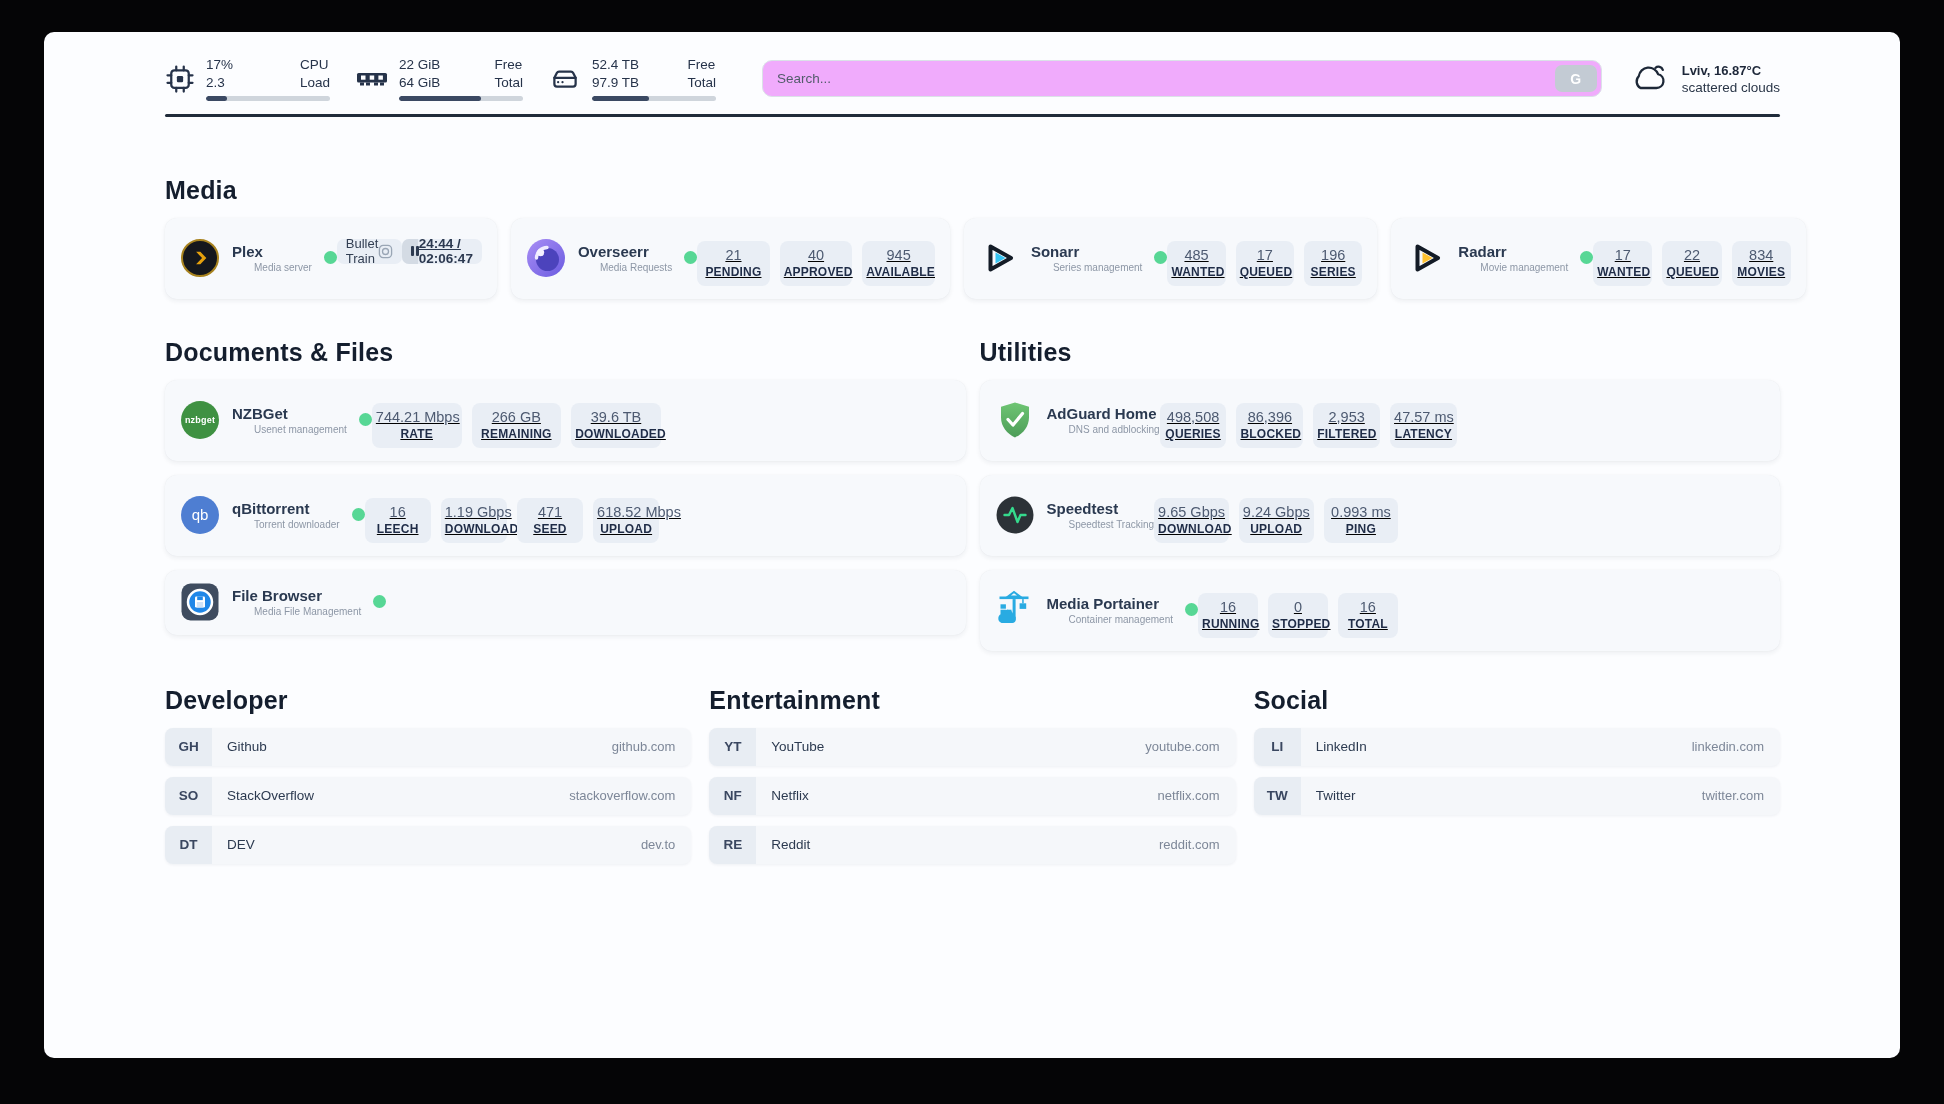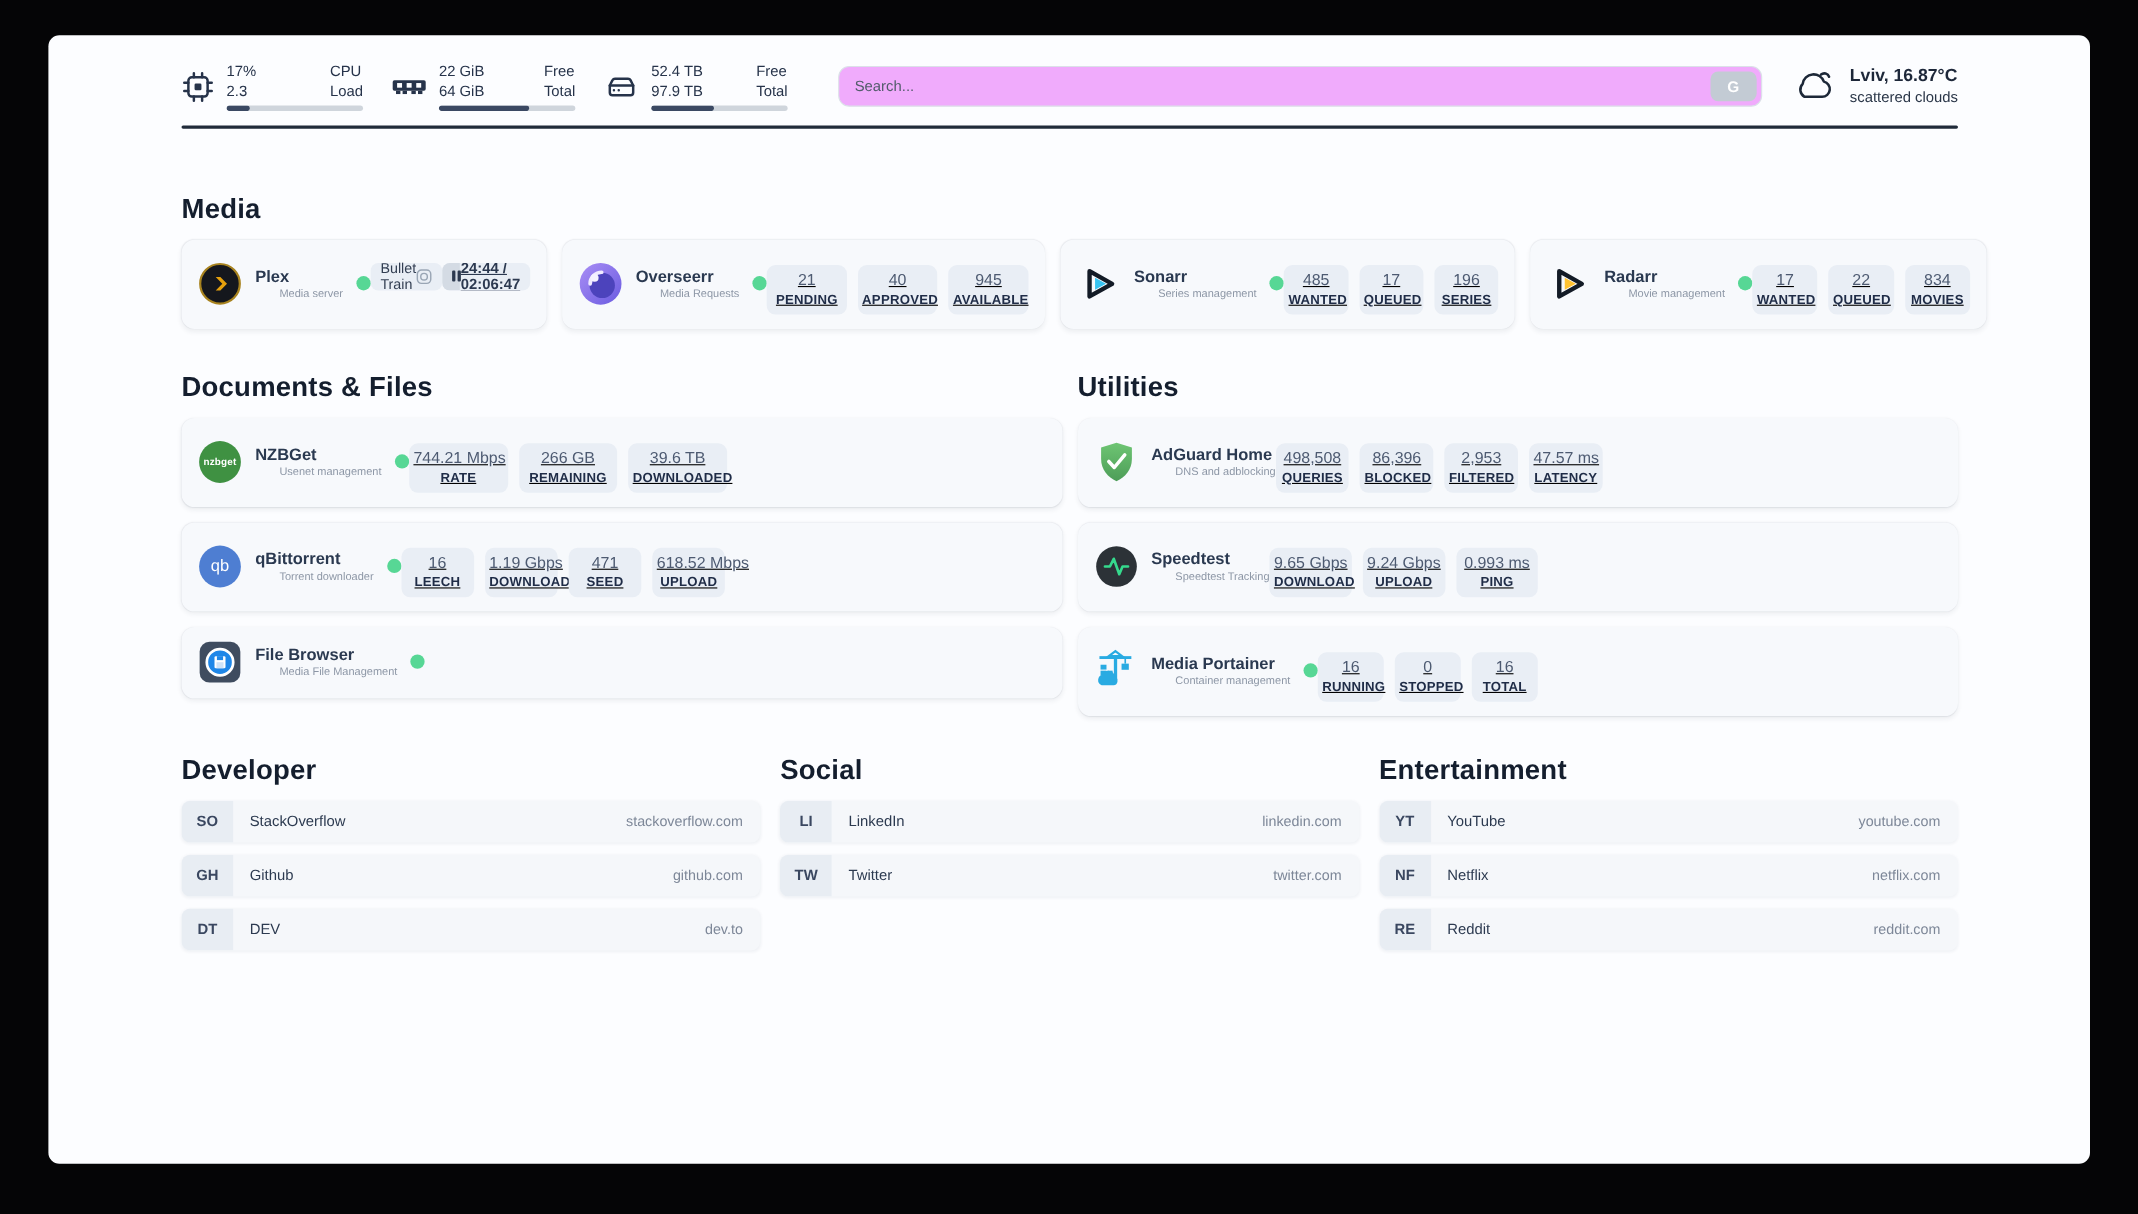--- a/index.html
+++ b/index.html
@@ -23,21 +23,21 @@
 
   .search{flex:1;position:relative;margin:0 26px 0 46px;}
   .search input{width:100%;height:37px;border:1.5px solid #dbe1e8;border-radius:10px;
       background:#f0abfc;padding:0 58px 0 14px;font-size:13.5px;color:#2a3443;outline:none;
       box-sizing:border-box;font-family:inherit;}
   .search input::placeholder{color:#525c6b;}
   .gbtn{position:absolute;right:5px;top:5px;width:42px;height:27px;border:none;
       border-radius:7px;background:#c3cbd4;color:#fff;font-size:14px;font-weight:600;
       font-family:inherit;cursor:pointer;}
   .weather{display:flex;align-items:center;gap:12px;flex:none;cursor:pointer;}
-  .w1{font-size:16px;font-weight:600;color:#1d2739;}
+  .w1{font-size:13px;font-weight:600;color:#1d2739;}
   .w2{font-size:13.5px;color:#2a3648;margin-top:2px;}
 
   .divider{height:2.5px;background:#202b3a;margin-top:13px;border-radius:2px;}
 
   
   .section-title{font-size:25px;font-weight:700;color:#141e2e;letter-spacing:.2px;line-height:1.2;}
   .mt-media{margin:58px 0 13px;}
   .grid4{display:grid;grid-template-columns:repeat(4,1fr);gap:14px;}
 
   .card{background:#f7f9fc;border-radius:12px;padding:12px 15px 13px;
@@ -525,64 +525,64 @@
           </div>
         </div>
       </div>
     </div>
   </div>
 
   <div class="three-col">
     <div class="bm-col">
       <div class="section-title">Developer</div>
       <div class="link-row">
+        <span class="link-badge">GH</span>
+        <span class="link-name">Github</span>
+        <span class="link-url">github.com</span>
+      </div>
+      <div class="link-row">
         <span class="link-badge">SO</span>
         <span class="link-name">StackOverflow</span>
         <span class="link-url">stackoverflow.com</span>
       </div>
       <div class="link-row">
-        <span class="link-badge">GH</span>
-        <span class="link-name">Github</span>
-        <span class="link-url">github.com</span>
-      </div>
-      <div class="link-row">
         <span class="link-badge">DT</span>
         <span class="link-name">DEV</span>
         <span class="link-url">dev.to</span>
       </div>
     </div>
 
     <div class="bm-col">
+      <div class="section-title">Entertainment</div>
+      <div class="link-row">
+        <span class="link-badge">YT</span>
+        <span class="link-name">YouTube</span>
+        <span class="link-url">youtube.com</span>
+      </div>
+      <div class="link-row">
+        <span class="link-badge">NF</span>
+        <span class="link-name">Netflix</span>
+        <span class="link-url">netflix.com</span>
+      </div>
+      <div class="link-row">
+        <span class="link-badge">RE</span>
+        <span class="link-name">Reddit</span>
+        <span class="link-url">reddit.com</span>
+      </div>
+    </div>
+
+    <div class="bm-col">
       <div class="section-title">Social</div>
       <div class="link-row">
         <span class="link-badge">LI</span>
         <span class="link-name">LinkedIn</span>
         <span class="link-url">linkedin.com</span>
       </div>
       <div class="link-row">
         <span class="link-badge">TW</span>
         <span class="link-name">Twitter</span>
         <span class="link-url">twitter.com</span>
       </div>
     </div>
-
-    <div class="bm-col">
-      <div class="section-title">Entertainment</div>
-      <div class="link-row">
-        <span class="link-badge">YT</span>
-        <span class="link-name">YouTube</span>
-        <span class="link-url">youtube.com</span>
-      </div>
-      <div class="link-row">
-        <span class="link-badge">NF</span>
-        <span class="link-name">Netflix</span>
-        <span class="link-url">netflix.com</span>
-      </div>
-      <div class="link-row">
-        <span class="link-badge">RE</span>
-        <span class="link-name">Reddit</span>
-        <span class="link-url">reddit.com</span>
-      </div>
-    </div>
   </div>
 
 </div>
 </div>
 
 </body></html>

